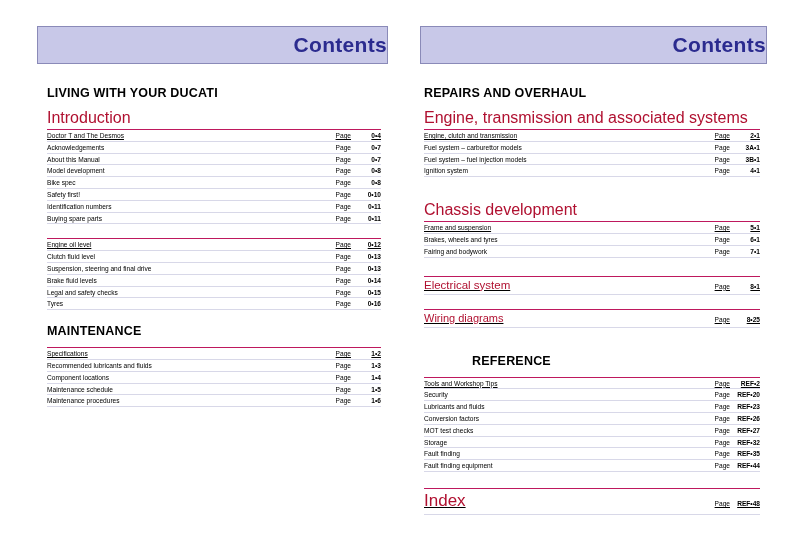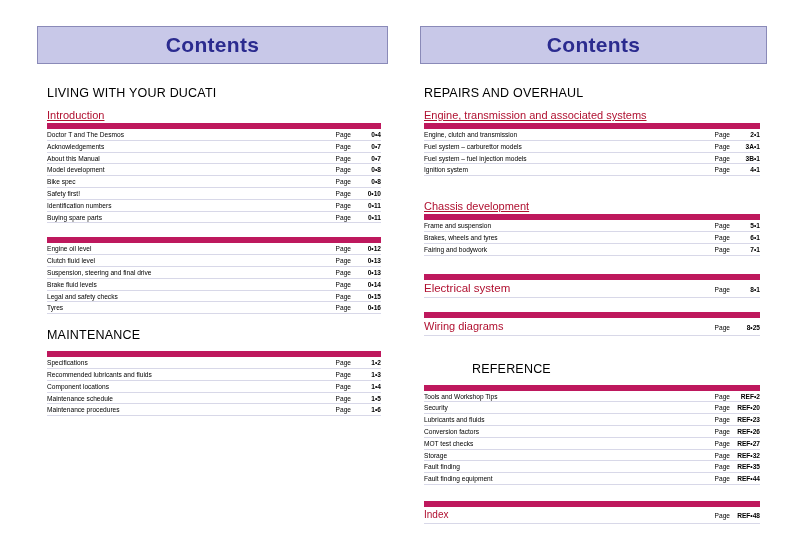--- a/index.html
+++ b/index.html
@@ -24,21 +24,21 @@
   .page-right { left: 400px; width: 400px; }
 
   .header-bar {
     position: absolute;
     top: 26px;
     height: 36px;
     background: #c8c8e8;
     border: 1px solid #8a8ab8;
     display: flex;
     align-items: center;
-    justify-content: center;
+    justify-content: flex-end;
   }
   .page-left .header-bar { left: 37px; right: 12px; }
   .page-right .header-bar { left: 20px; right: 33px; }
 
   .header-title {
     color: #2b2b8f;
     font-size: 21px;
     font-weight: bold;
     letter-spacing: 0.3px;
   }
@@ -46,45 +46,45 @@
   .content-area {
     position: absolute;
     top: 86px;
   }
   .page-left .content-area { left: 47px; right: 19px; }
   .page-right .content-area { left: 424px; right: 0; width: 356px; }
   .page-right .content-area { left: 24px; right: 40px; width: auto; }
 
   .section-title {
     font-size: 12.5px;
-    font-weight: normal;
+    font-weight: bold;
     color: #000;
     margin: 0 0 9px 0;
     letter-spacing: 0.2px;
   }
 
   .subsection-title {
-    font-size: 11px;
+    font-size: 16px;
     color: #b01030;
     margin: 0 0 2px 0;
     font-weight: normal;
-    text-decoration: underline;
   }
 
   table.toc {
     width: 100%;
     border-collapse: collapse;
     font-size: 6.6px;
     margin-bottom: 0;
   }
   table.toc tr {
     border-bottom: 1px solid #d8d8e8;
   }
   table.toc tr:first-child {
-    border-top: 6px solid #be185d;
+    border-top: 1px solid #be185d;
+    text-decoration: underline;
   }
   table.toc td {
     padding: 2.0px 0 1.8px 0;
     vertical-align: baseline;
   }
   td.entry-title {
     text-align: left;
     padding-left: 2px;
   }
   td.entry-pagelabel {
@@ -364,21 +364,21 @@
           <td class="entry-pagenum">REF•44</td>
         </tr>
       </tbody>
         </table>
     </div>
 
     <div class="block tight" style="margin-top:16px;">
       <table class="toc">
         <tbody>
             <tr>
-          <td class="entry-title" style="font-size:10px;color:#b01030;padding-bottom:3px;">Index</td>
+          <td class="entry-title" style="font-size:17px;color:#b01030;padding-bottom:3px;">Index</td>
           <td class="entry-pagelabel">Page</td>
           <td class="entry-pagenum">REF•48</td>
         </tr>
       </tbody>
         </table>
     </div>
 
   </div>
 </div>
 

